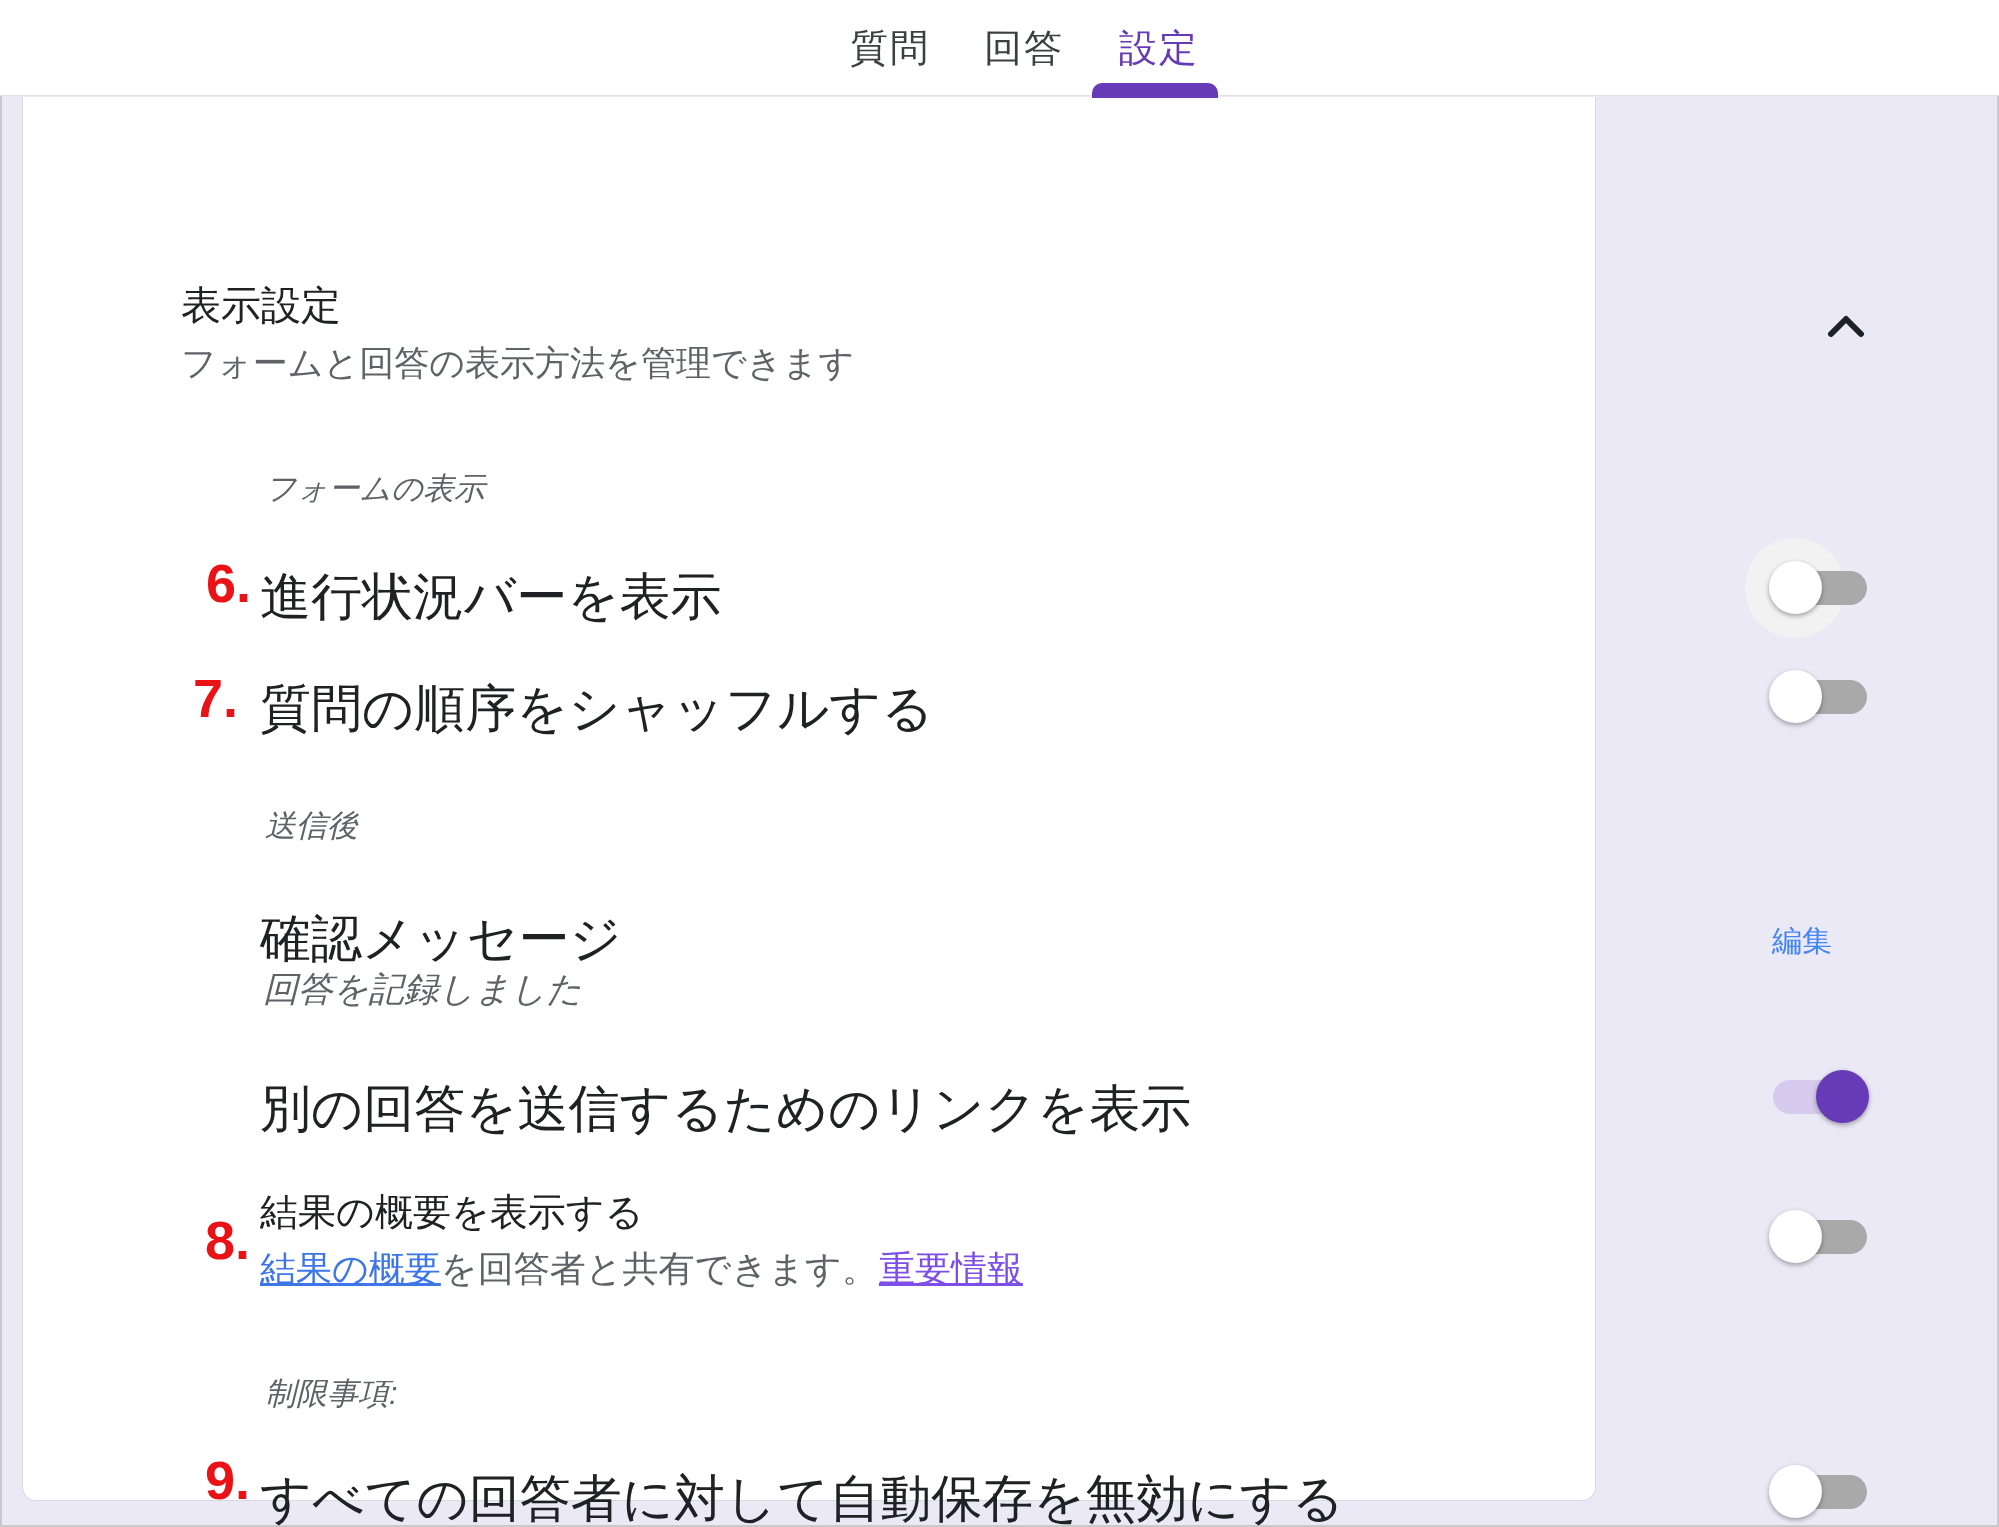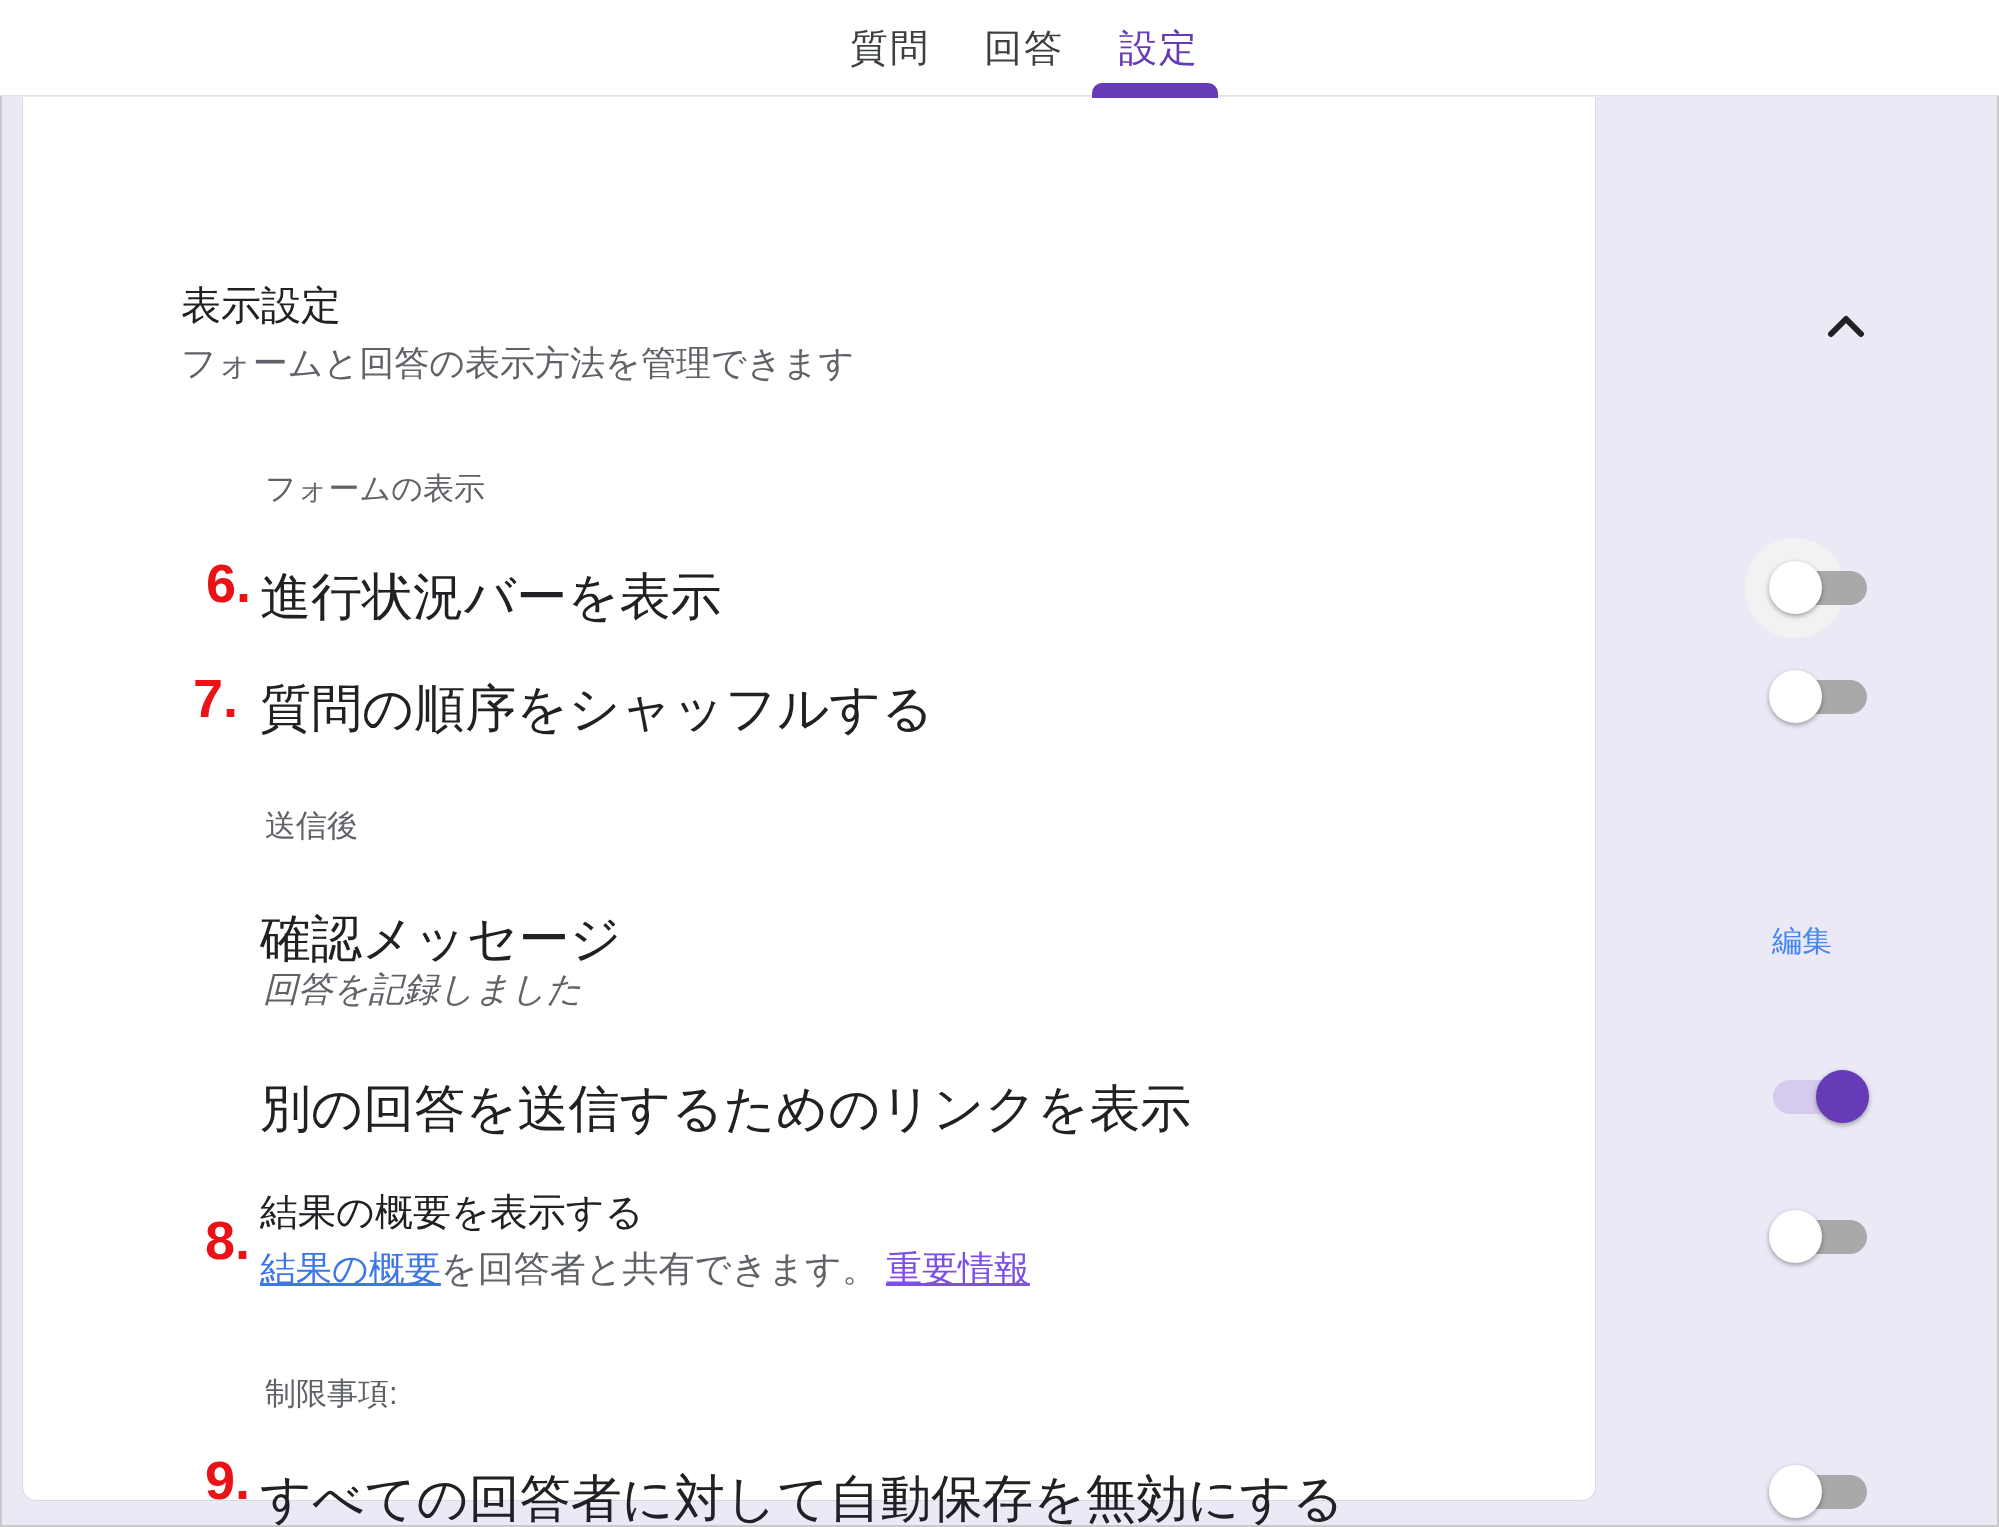--- a/index.html
+++ b/index.html
@@ -46,33 +46,33 @@
 
   .card-title   { left:158px; top:181px; font-size:40px; color:#202124; }
   .card-subtitle{ left:158px; top:243px; font-size:35px; color:#5f6368; }
 
   .collapse-btn {
     position:absolute; left:1792px; top:198px; width:62px; height:62px;
     display:flex; align-items:center; justify-content:center;
     cursor:pointer; border-radius:50%;
   }
 
-  .section-label { font-size:31px; color:#5f6368; }
+  .section-label { font-size:31px; color:#5f6368;font-style:italic; }
   .row-label     { font-size:51px; color:#202124; }
   .row-value     { font-size:35px; color:#5f6368; font-style:italic; }
   .edit-link     { font-size:30px; color:#4285f4; cursor:pointer; }
 
   .annotation {
     font-size:54px; font-weight:bold; color:#ea1216;
   }
 
   .desc-line { left:237px; top:1148px; font-size:36px; color:#5f6368; }
   .desc-line a { text-decoration:underline; cursor:pointer; }
   a.link-blue   { color:#3d76e8; }
-  a.link-purple { color:#7e4fe8; margin-left:8px; }
+  a.link-purple { color:#7e4fe8; margin-left:1px; }
 
   
   .toggle {
     position:absolute; width:94px; height:34px; cursor:pointer;
   }
   .toggle .halo {
     display:none;
     position:absolute; width:100px; height:100px; border-radius:50%;
     background:#f2f2f2; left:-28px; top:-33px;
   }

